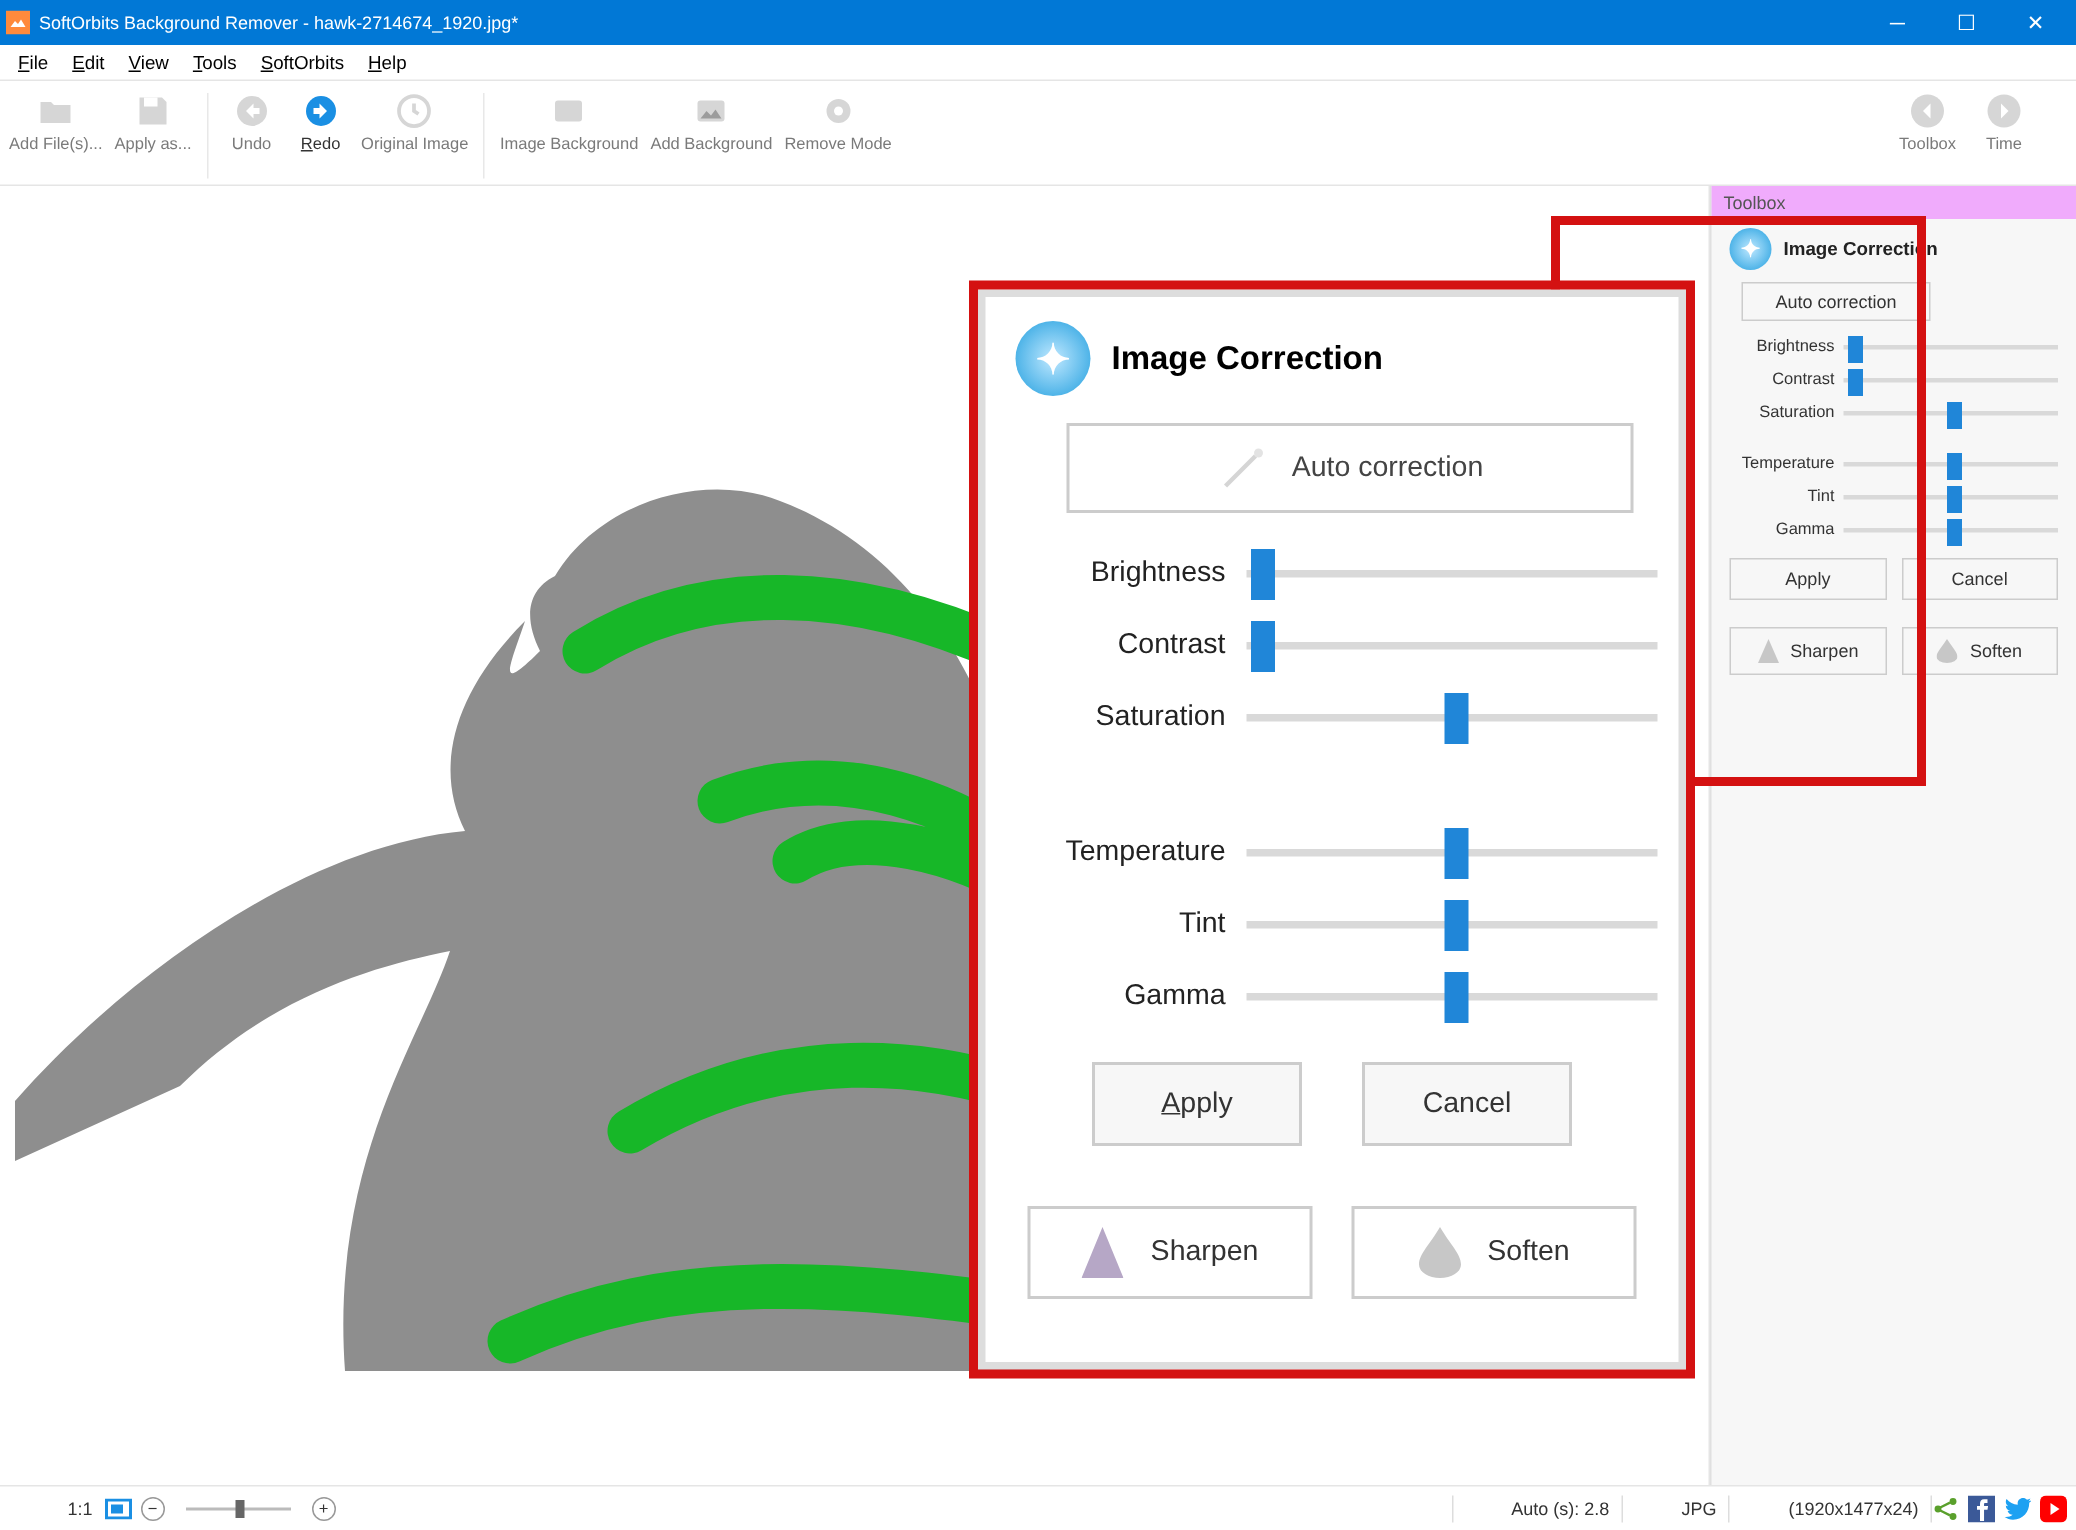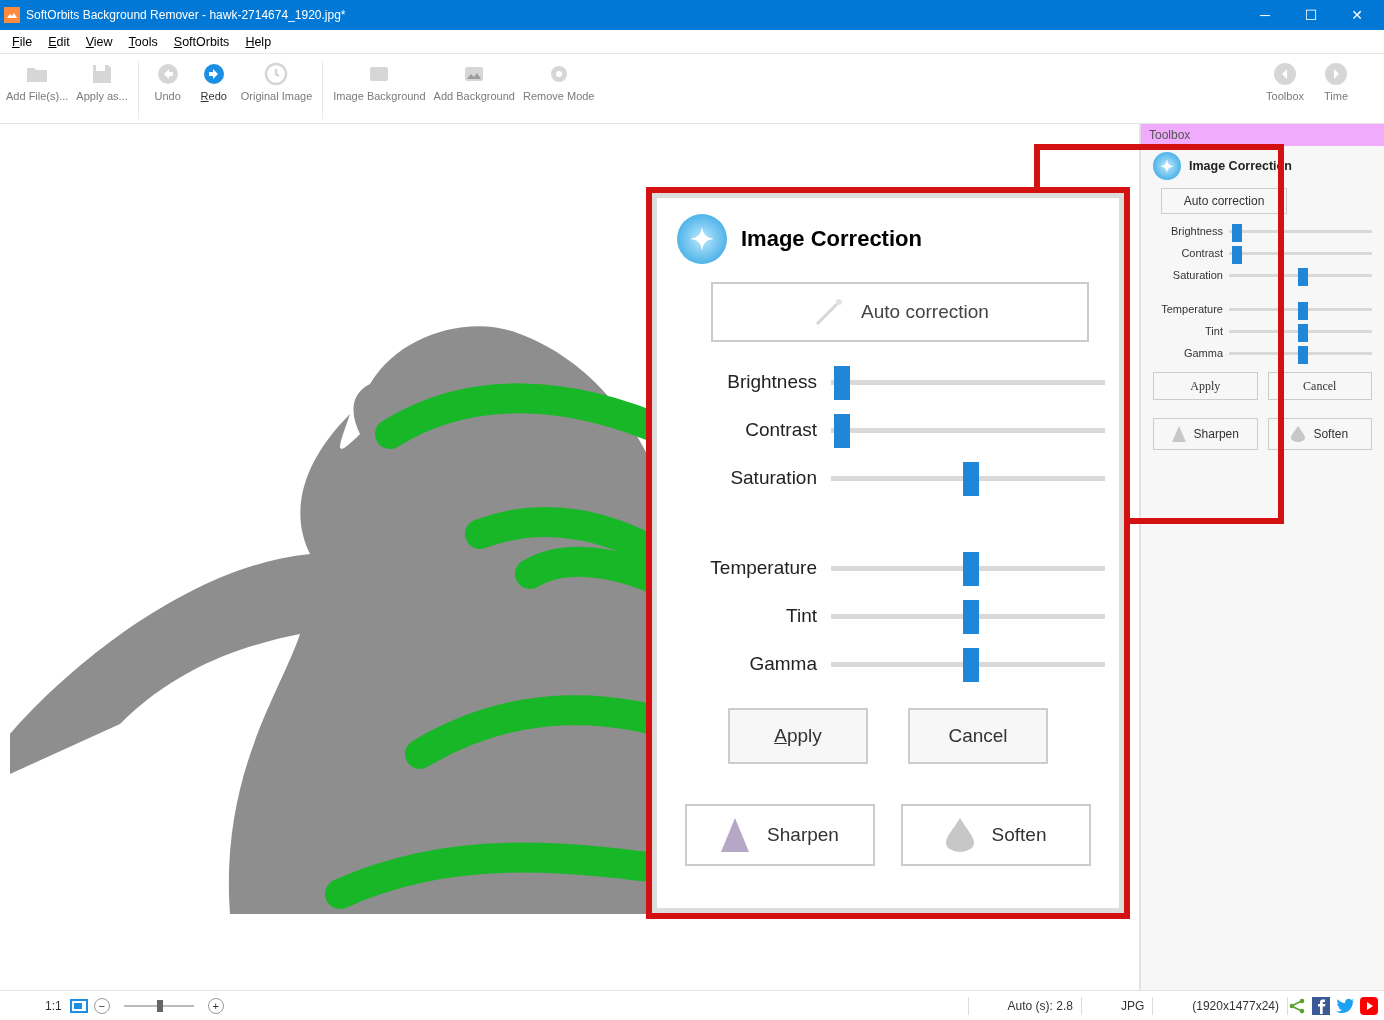--- a/index.html
+++ b/index.html
@@ -40,21 +40,21 @@
 .ic-star { width:28px; height:28px; border-radius:50%; background: radial-gradient(circle,#bfe8ff 0%, #4fb4e8 70%); position:relative; }
 .ic-star:after{content:"✦"; position:absolute; inset:0; display:flex; align-items:center; justify-content:center; color:#fff; font-size:16px;}
 .btn68 { height:28px; display:flex; align-items:center; justify-content:center; border:1px solid #ccc; background:#f7f7f7; font-size:12px; color:#333; cursor:default;}
 .ic-small .auto { width:126px; margin:0 auto 8px 8px; height:26px; }
 .ic-small .srow { display:flex; align-items:center; gap:6px; margin:4px 0; }
 .ic-small .srow label { width:70px; text-align:right; font-size:11px; color:#333; overflow:hidden; white-space:nowrap;}
 .slider { position:relative; flex:1; height:18px; }
 .slider .track { position:absolute; left:0; right:0; top:8px; height:3px; background:#d9d9d9; }
 .slider .thumb { position:absolute; top:2px; width:10px; height:18px; background:#2086d8; }
 .ic-small .btnrow { display:flex; gap:10px; margin-top:10px; }
-.ic-small .btnrow .btn68 { flex:1;font-family:Liberation Serif, serif; }
+.ic-small .btnrow .btn68 { flex:1; }
 .ic-small .sh-row { display:flex; gap:10px; margin-top:18px; }
 .ic-small .sh-row .btn68 { flex:1; display:flex; align-items:center; justify-content:center; gap:8px; height:32px;}
 .ic-small .sh-row svg{opacity:.5;}
 
 
 .redbox { position:absolute; border:6px solid #d41111; pointer-events:none; }
 
 
 .ic-big { position:absolute; top:193px; left:652px; width:472px; height:720px; background:#fff; border:5px solid #ddd; padding:10px 14px; }
 .ic-big .title-row { display:flex; align-items:center; gap:14px; font-size:22px; font-weight:bold; margin:6px 0 18px 6px;}

